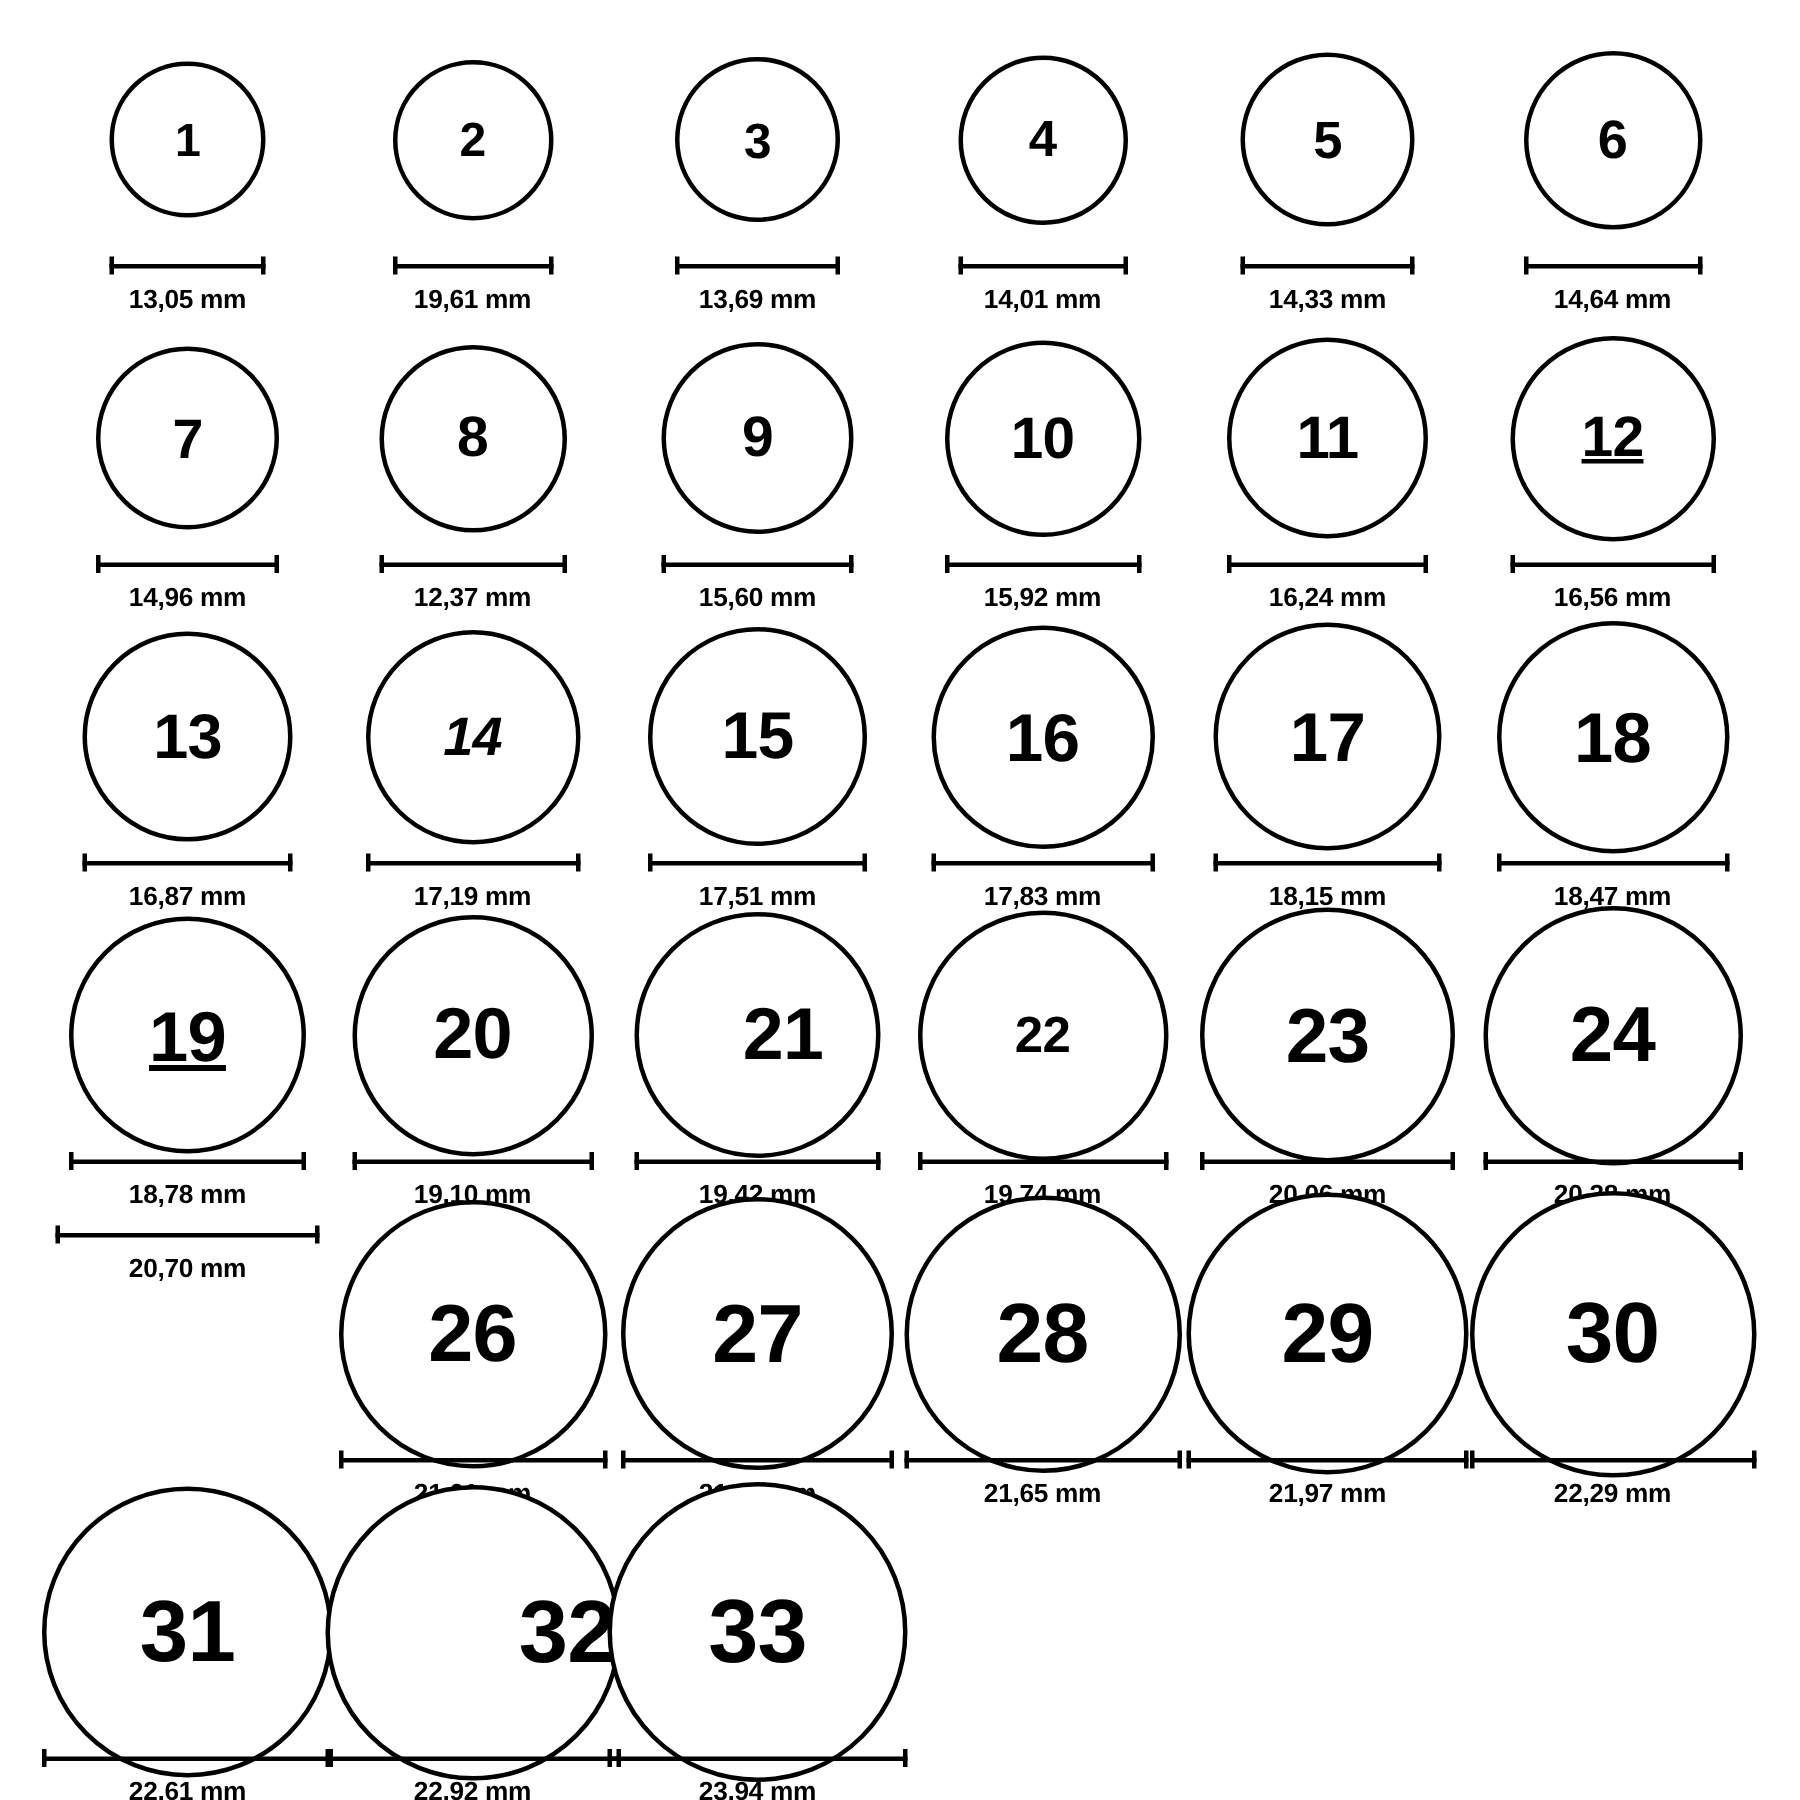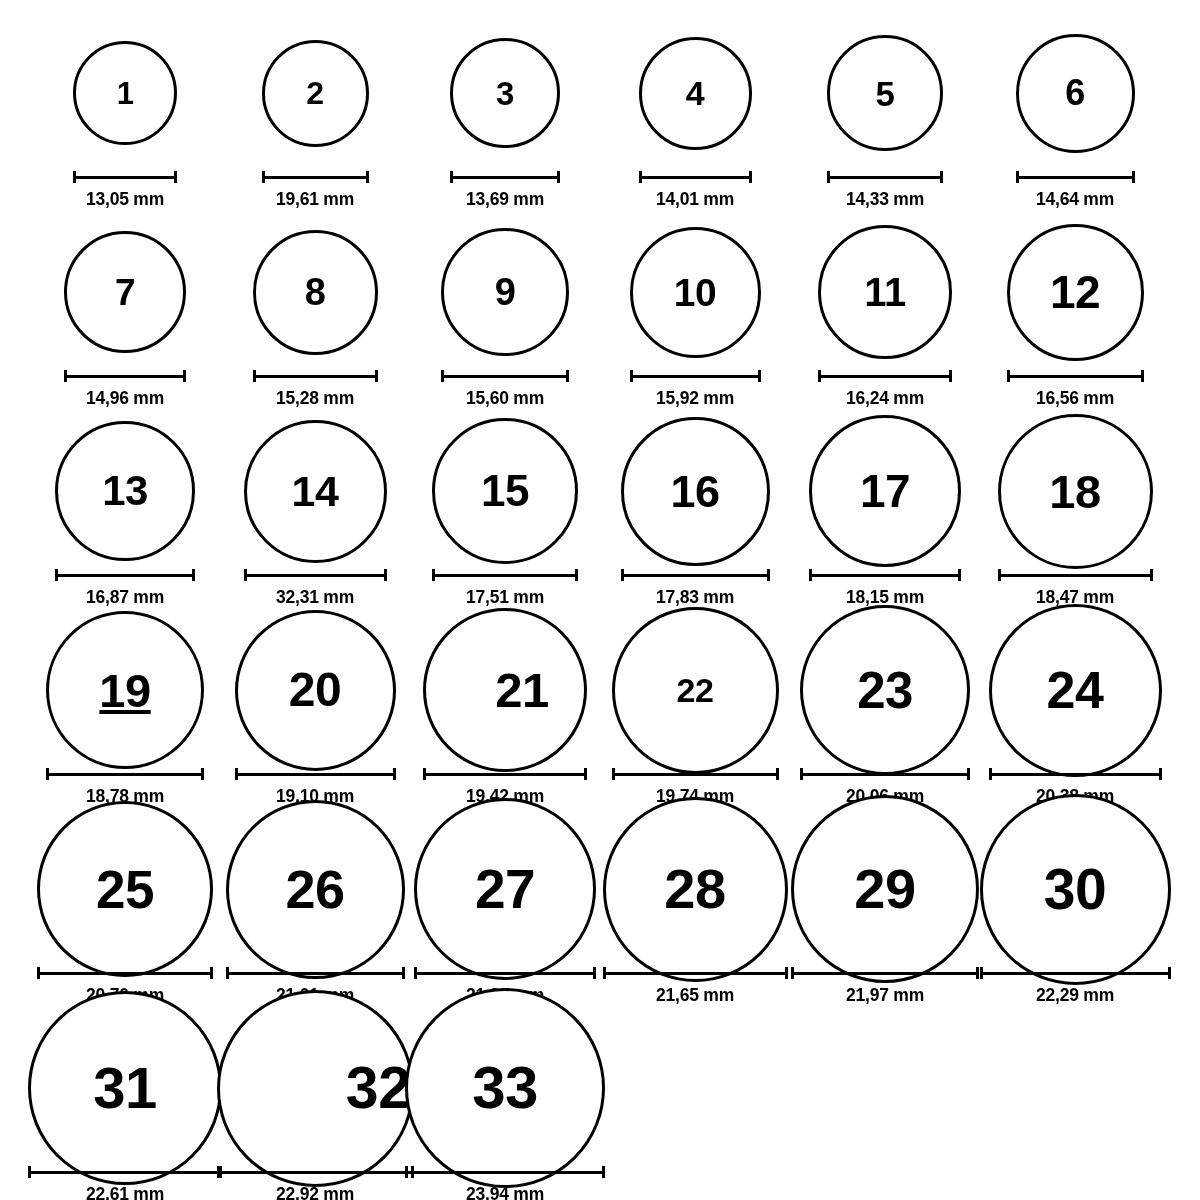--- a/index.html
+++ b/index.html
@@ -195,21 +195,21 @@
         <div class="ring-wrap">
           <div class="ring" style="width: 125px; height: 125px;">
             <span class="ring-number" style="font-size: 38px;">8</span>
           </div>
         </div>
         <div class="measure">
           <div class="measure-bar" style="width: 125px;">
             <div class="measure-line"></div>
           </div>
         </div>
-        <div class="label">15,28 mm</div>
+        <div class="label">12,37 mm</div>
       </div>
       <div class="cell">
         <div class="ring-wrap">
           <div class="ring" style="width: 128px; height: 128px;">
             <span class="ring-number" style="font-size: 38px;">9</span>
           </div>
         </div>
         <div class="measure">
           <div class="measure-bar" style="width: 128px;">
             <div class="measure-line"></div>
@@ -239,21 +239,21 @@
         <div class="measure">
           <div class="measure-bar" style="width: 134px;">
             <div class="measure-line"></div>
           </div>
         </div>
         <div class="label">16,24 mm</div>
       </div>
       <div class="cell">
         <div class="ring-wrap">
           <div class="ring" style="width: 137px; height: 137px;">
-            <span class="ring-number" style="font-size: 46px;">12</span>
+            <span class="ring-number" style="font-size: 38px; text-decoration: underline;">12</span>
           </div>
         </div>
         <div class="measure">
           <div class="measure-bar" style="width: 137px;">
             <div class="measure-line"></div>
           </div>
         </div>
         <div class="label">16,56 mm</div>
       </div>
       <div class="cell">
@@ -265,29 +265,29 @@
         <div class="measure">
           <div class="measure-bar" style="width: 140px;">
             <div class="measure-line"></div>
           </div>
         </div>
         <div class="label">16,87 mm</div>
       </div>
       <div class="cell">
         <div class="ring-wrap">
           <div class="ring" style="width: 143px; height: 143px;">
-            <span class="ring-number" style="font-size: 43px;">14</span>
+            <span class="ring-number" style="font-size: 36px; font-style: italic;">14</span>
           </div>
         </div>
         <div class="measure">
           <div class="measure-bar" style="width: 143px;">
             <div class="measure-line"></div>
           </div>
         </div>
-        <div class="label">32,31 mm</div>
+        <div class="label">17,19 mm</div>
       </div>
       <div class="cell">
         <div class="ring-wrap">
           <div class="ring" style="width: 146px; height: 146px;">
             <span class="ring-number" style="font-size: 44px;">15</span>
           </div>
         </div>
         <div class="measure">
           <div class="measure-bar" style="width: 146px;">
             <div class="measure-line"></div>
@@ -406,25 +406,20 @@
           </div>
         </div>
         <div class="measure">
           <div class="measure-bar" style="width: 173px;">
             <div class="measure-line"></div>
           </div>
         </div>
         <div class="label">20,38 mm</div>
       </div>
       <div class="cell">
-        <div class="ring-wrap">
-          <div class="ring" style="width: 176px; height: 176px;">
-            <span class="ring-number" style="font-size: 53px;">25</span>
-          </div>
-        </div>
         <div class="measure">
           <div class="measure-bar" style="width: 176px;">
             <div class="measure-line"></div>
           </div>
         </div>
         <div class="label">20,70 mm</div>
       </div>
       <div class="cell">
         <div class="ring-wrap">
           <div class="ring" style="width: 179px; height: 179px;">

